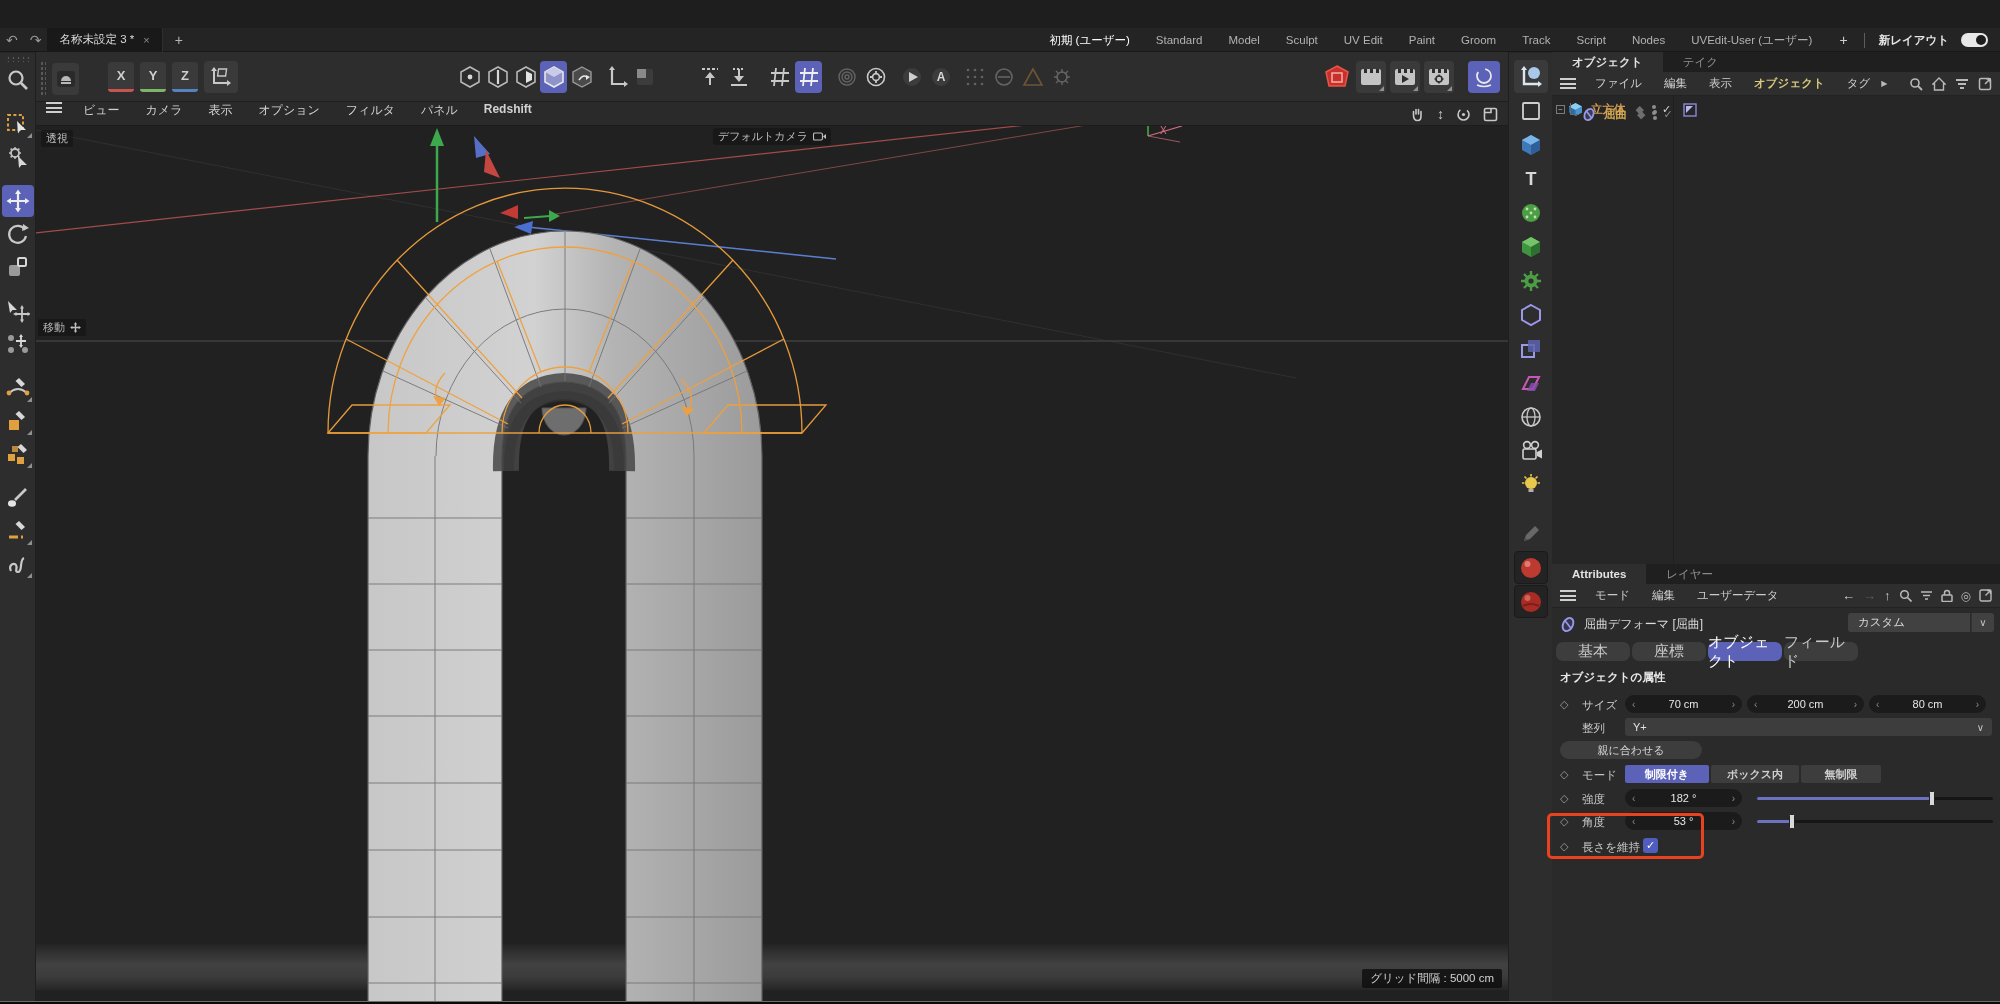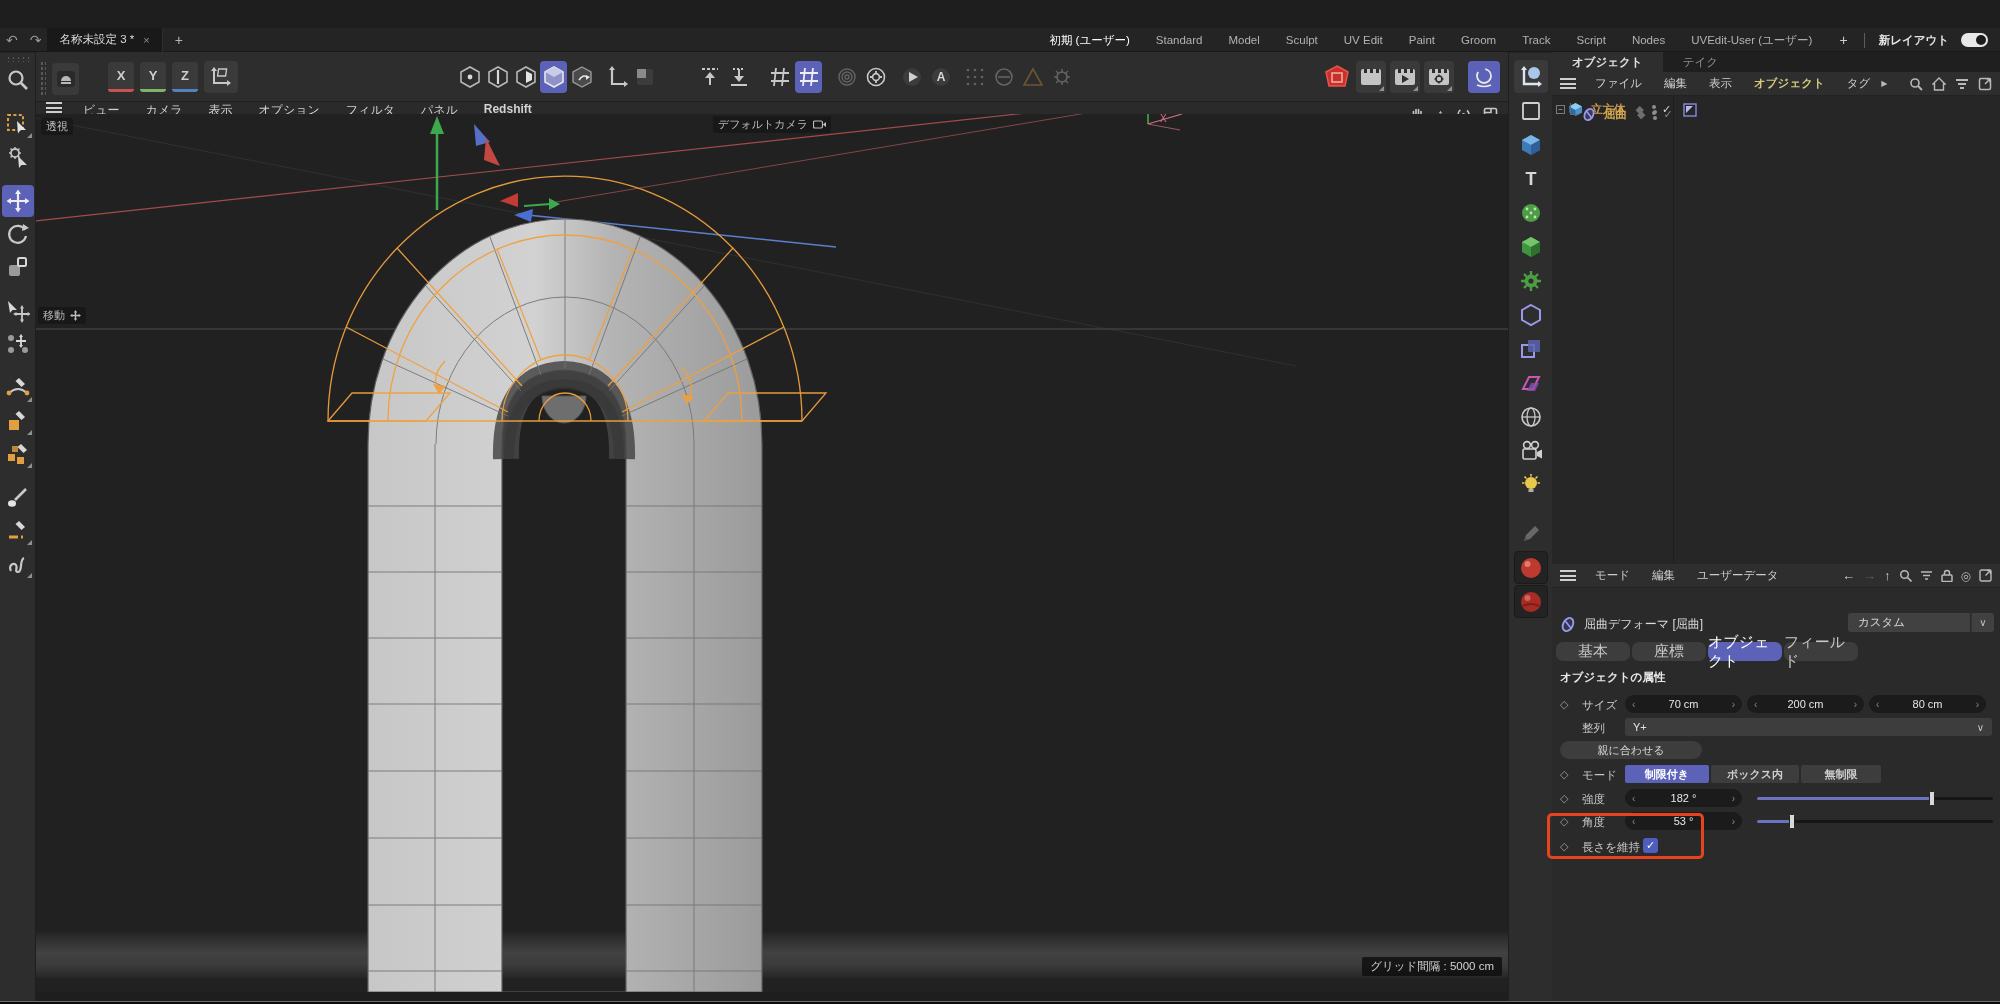--- a/index.html
+++ b/index.html
@@ -50,21 +50,21 @@
 .lsep{height:10px}
 .corner::after{content:"";position:absolute;right:2px;bottom:2px;
   border-left:5px solid transparent;border-bottom:5px solid #909090}
 
 
 .vpmenu{position:absolute;left:36px;top:102px;width:1472px;height:24px;background:#2a2a2a;display:flex;align-items:flex-start;border-bottom:1px solid #1c1c1c}
 .vpmenu .item{padding:0 13px;font-size:12px;color:#d2d2d2;white-space:nowrap}
 .burger{width:16px;height:11px;margin:0 8px 0 10px;border-top:2px solid #cfcfcf;border-bottom:2px solid #cfcfcf;position:relative}
 .burger::after{content:"";position:absolute;left:0;right:0;top:2.5px;height:2px;background:#cfcfcf}
 .vpnav{position:absolute;right:10px;top:0;height:24px;display:flex;gap:12px;align-items:center}
-.canvas{position:absolute;left:36px;top:114px;width:1472px;height:878px;background:#212121;overflow:hidden}
+.canvas{position:absolute;left:36px;top:126px;width:1472px;height:878px;background:#212121;overflow:hidden}
 .vplabel{position:absolute;background:rgba(18,18,18,.55);padding:1px 5px;font-size:11px;color:#bdbdbd;border-radius:2px;display:flex;gap:5px;align-items:center}
 .gridlabel{position:absolute;right:6px;bottom:16px;background:rgba(12,12,12,.78);padding:2px 8px;font-size:11.5px;color:#d2d2d2;border-radius:2px}
 .axisind{position:absolute;left:1092px;top:-28px;width:60px;height:52px}
 
 
 .rightstrip{position:absolute;left:1508px;top:52px;width:44px;height:952px;background:#2d2d2d;border-left:1px solid #1f1f1f;border-top:1px solid #262626}
 .rtool{width:34px;height:33px;margin:1px auto;border-radius:4px;display:flex;align-items:center;justify-content:center}
 .rtool.slot{background:#232323;border:1px solid #1a1a1a}
 
 
@@ -802,20 +802,24 @@
         <span class="dotcol">
             <i></i>
             <i></i>
           </span>
         <span style="margin-left:6px;color:#8a8a8a;font-size:11px">✓</span>
       </div>
     </div>
   </div>
 
   <div class="panel" style="top:564px;height:440px">
+    <div class="ptabs">
+      <div class="ptab active">Attributes</div>
+      <div class="ptab">レイヤー</div>
+    </div>
     <div class="pmenu">
       <div class="burger" style="margin-left:8px"></div>
       <span class="item">モード</span>
       <span class="item">編集</span>
       <span class="item">ユーザーデータ</span>
       <div class="ricons" style="gap:8px;font-size:13px">
         <span style="color:#d2d2d2">←</span>
         <span style="color:#5f5f5f">→</span>
         <span style="color:#d2d2d2">↑</span>
         <svg width="13" height="13">

